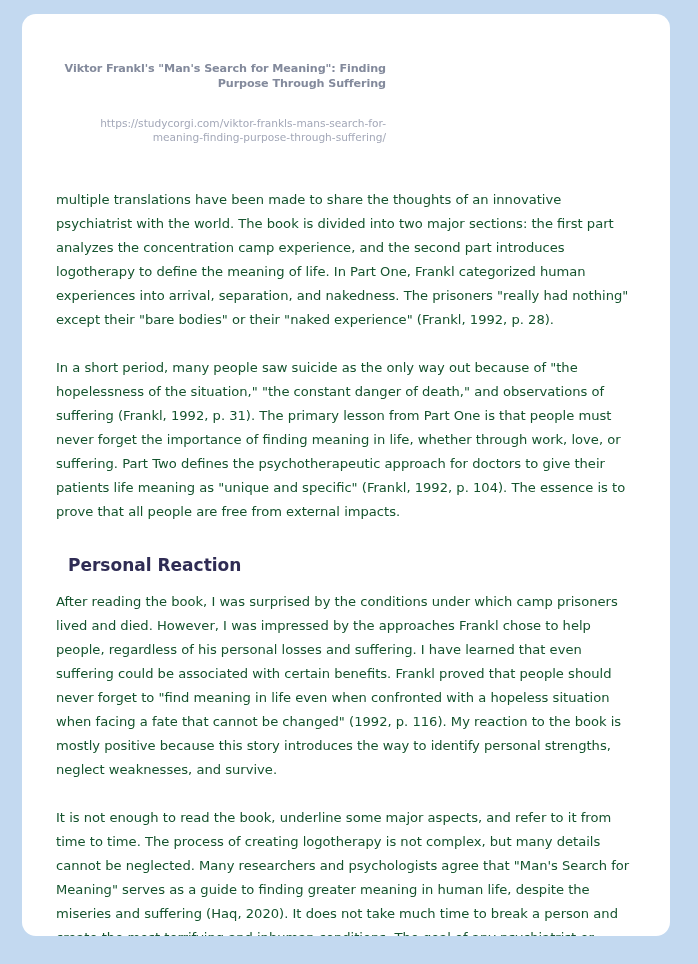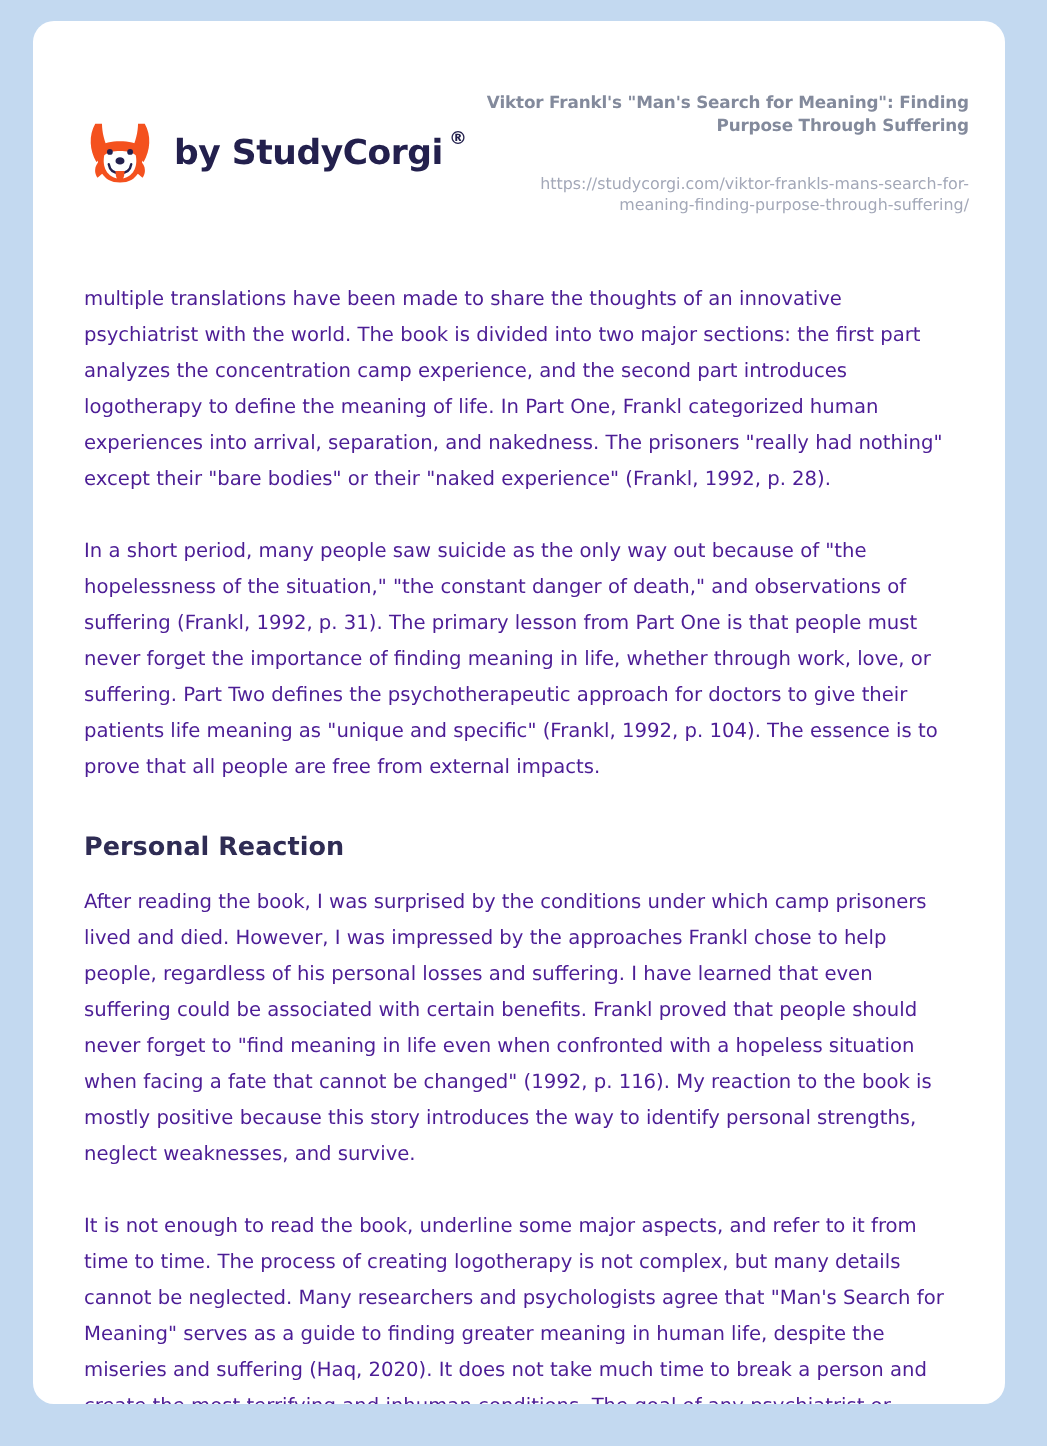--- a/index.html
+++ b/index.html
@@ -95,69 +95,41 @@
   
   .doc-body {
     padding: 0 34px 0 34px;
     margin-top: 44px;
     box-sizing: border-box;
   }
   .para {
     font-family: "DejaVu Sans", sans-serif;
     font-size: 13.1px;
     line-height: 24px;
-    color: #4c1d95;
+    color: #14532d;
     margin: 0 0 24px 0;
     text-align: left;
   }
   .section-heading {
     font-family: "DejaVu Sans", sans-serif;
     font-size: 17px;
     font-weight: bold;
     color: #2f2c54;
-    margin: 30px 0 14px 0;
+    margin: 30px 0 14px 12px;
     line-height: 1.3;
   }
 </style>
 </head>
 <body>
 
 <div class="page-wrap">
   <div class="paper-card">
 
     <div class="doc-header">
 
-      <div class="brand">
-        <svg class="brand-mark" viewBox="0 0 64 64" xmlns="http://www.w3.org/2000/svg">
-
-          <path d="M10 6 C4 16 5 30 11 40 L22 30 C18 22 16 13 16 6 Z" fill="#f4511e"></path>
-
-          <path d="M54 6 C60 16 59 30 53 40 L42 30 C46 22 48 13 48 6 Z" fill="#f4511e"></path>
-
-          <path d="M14 26 C10 36 12 50 22 56 C27 59 37 59 42 56 C52 50 54 36 50 26 C44 20 20 20 14 26 Z" fill="#f4511e"></path>
-
-          <path d="M18 34 C16 44 20 54 32 55 C44 54 48 44 46 34 C40 29 24 29 18 34 Z" fill="#ffffff"></path>
-
-          <path d="M13 40 C9 44 9 50 12 54 L19 48 Z" fill="#f4511e"></path>
-          <path d="M51 40 C55 44 55 50 52 54 L45 48 Z" fill="#f4511e"></path>
-
-          <circle cx="23" cy="31" r="2.6" fill="#23204d"></circle>
-          <circle cx="41" cy="31" r="2.6" fill="#23204d"></circle>
-
-          <ellipse cx="32" cy="39" rx="4" ry="3.3" fill="#23204d"></ellipse>
-
-          <path d="M22 42 C23 48 27 50 32 50 C37 50 41 48 42 42" stroke="#23204d" stroke-width="2.1" fill="none" stroke-linecap="round"></path>
-
-          <path d="M28 48 C28 54 30 57 32 57 C34 57 36 54 36 48 Z" fill="#f4511e"></path>
-        </svg>
-        <span class="brand-text">
-          <span>by StudyCorgi</span>
-          <span class="brand-reg">®</span>
-        </span>
-      </div>
 
       <div class="header-meta">
         <p class="doc-title">Viktor Frankl's "Man's Search for Meaning": Finding Purpose Through Suffering</p>
         <p class="doc-url">https://studycorgi.com/viktor-frankls-mans-search-for-meaning-finding-purpose-through-suffering/</p>
       </div>
 
     </div>
 
     <div class="doc-body">
       <p class="para">multiple translations have been made to share the thoughts of an innovative psychiatrist with the world. The book is divided into two major sections: the first part analyzes the concentration camp experience, and the second part introduces logotherapy to define the meaning of life. In Part One, Frankl categorized human experiences into arrival, separation, and nakedness. The prisoners "really had nothing" except their "bare bodies" or their "naked experience" (Frankl, 1992, p. 28).</p>

